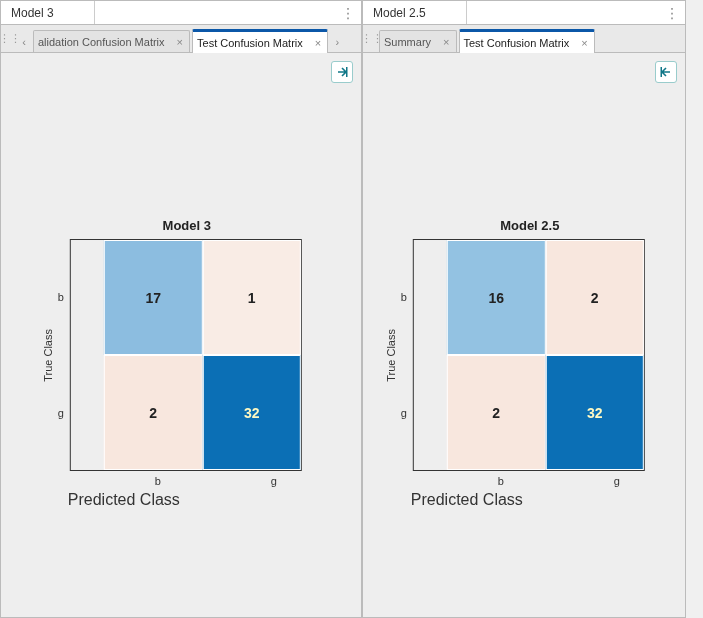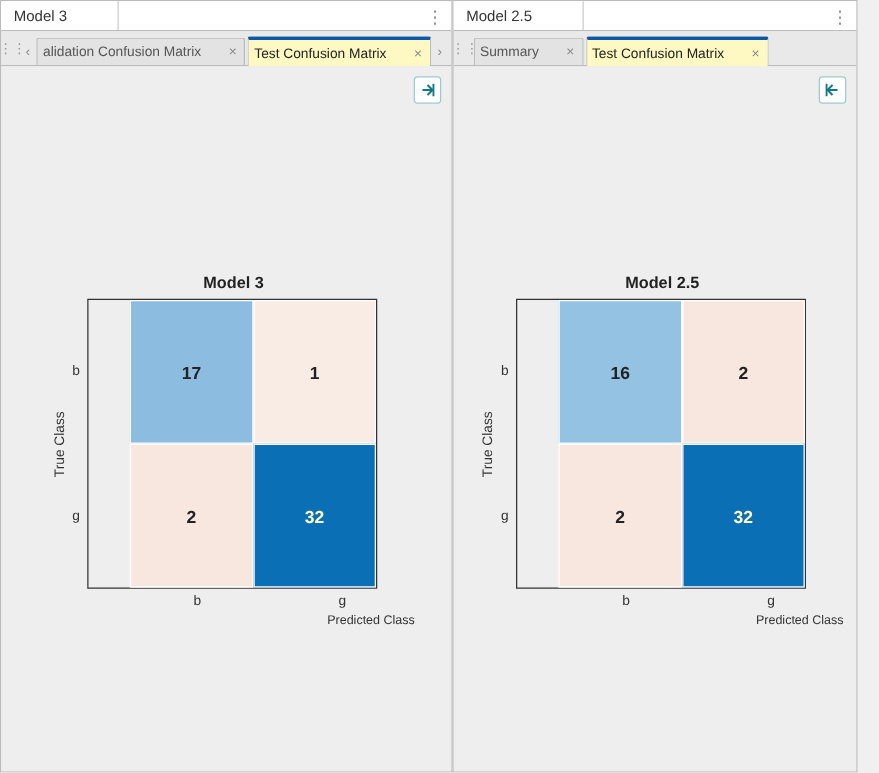--- a/index.html
+++ b/index.html
@@ -86,24 +86,24 @@
     align-items: center;
     padding: 0 4px;
     font-size: 11px;
     color: #555;
     background: #e3e3e3;
     border: 1px solid #bbb;
     border-bottom: none;
     border-radius: 2px 2px 0 0;
     cursor: pointer;
     white-space: nowrap;
-    gap: 20px;
+    gap: 10px;
   }
   .tab.active {
-    background: #fef9c3;
+    background: #ffffff;
     color: #222;
     border-top: 3px solid #0b57a8;
     height: 24px;
     position: relative;
     top: 1px;
   }
   .tab-close {
     font-size: 11px;
     color: #888;
     cursor: pointer;
@@ -195,22 +195,22 @@
   .x-ticks {
     display: flex;
     justify-content: space-around;
     width: 232px;
     margin-left: auto;
     font-size: 11px;
     color: #333;
     margin-top: 4px;
   }
   .x-label {
-    text-align: right;
-    font-size: 10px;
+    text-align: left;
+    font-size: 16px;
     color: #333;
     margin-top: 4px;
     margin-left: 26px;
   }
 </style>
 </head>
 <body>
 
 <div class="pane pane-left">
   <div class="titlebar">

